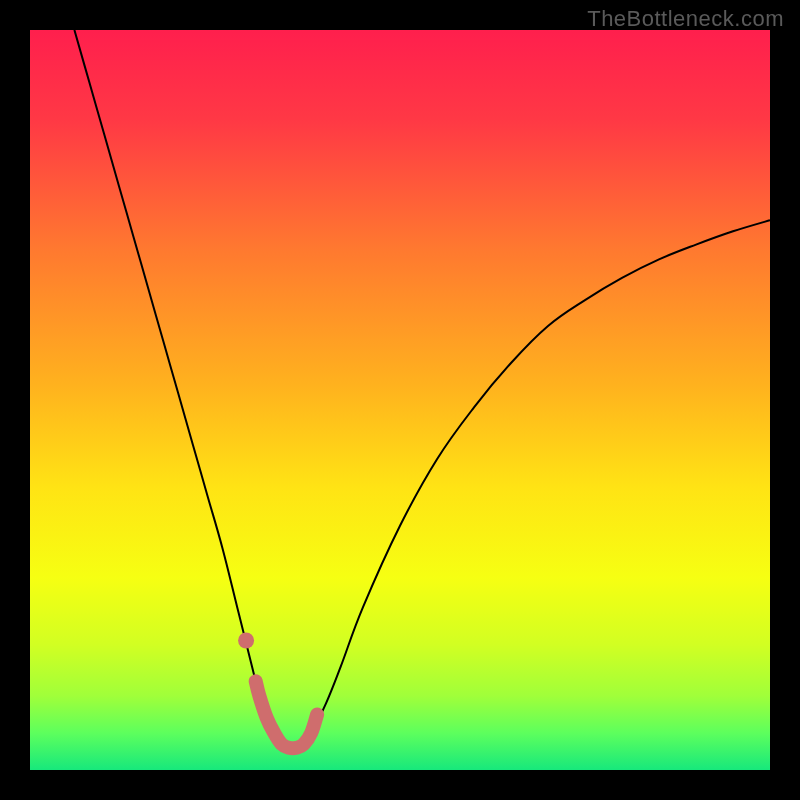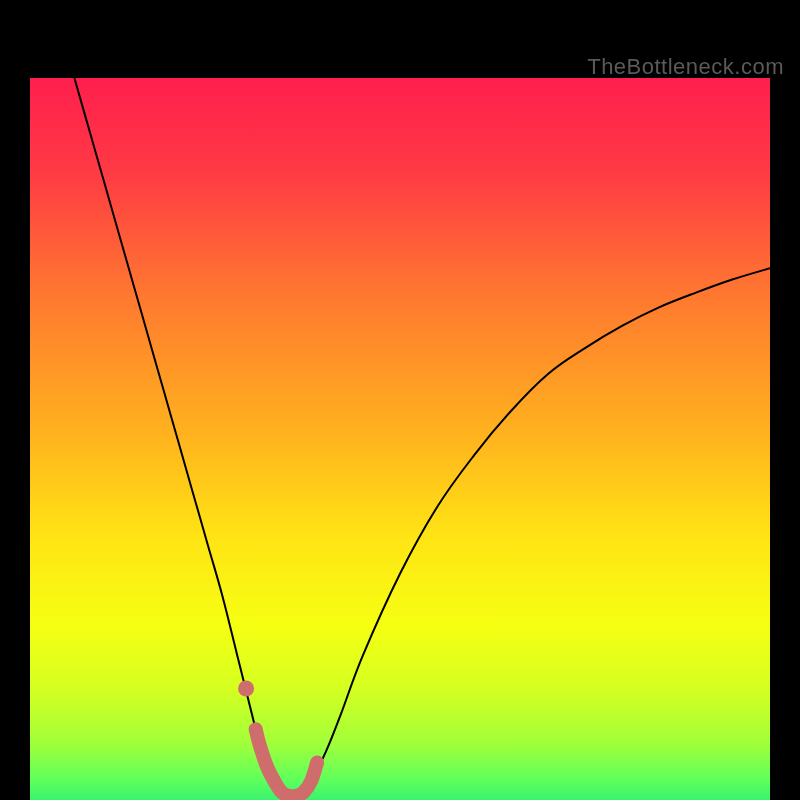--- a/index.html
+++ b/index.html
@@ -9,21 +9,20 @@
     height: 800px;
     background: #000000;
     font-family: Arial, Helvetica, sans-serif;
     overflow: hidden;
   }
   .stage {
     position: relative;
     width: 800px;
     height: 719px;
     background: #000000;
-    margin-top: 48px;
   }
   .watermark {
     position: absolute;
     top: 6px;
     right: 16px;
     font-size: 22px;
     font-weight: 500;
     color: #5a5a5a;
     letter-spacing: 0.5px;
     z-index: 10;

